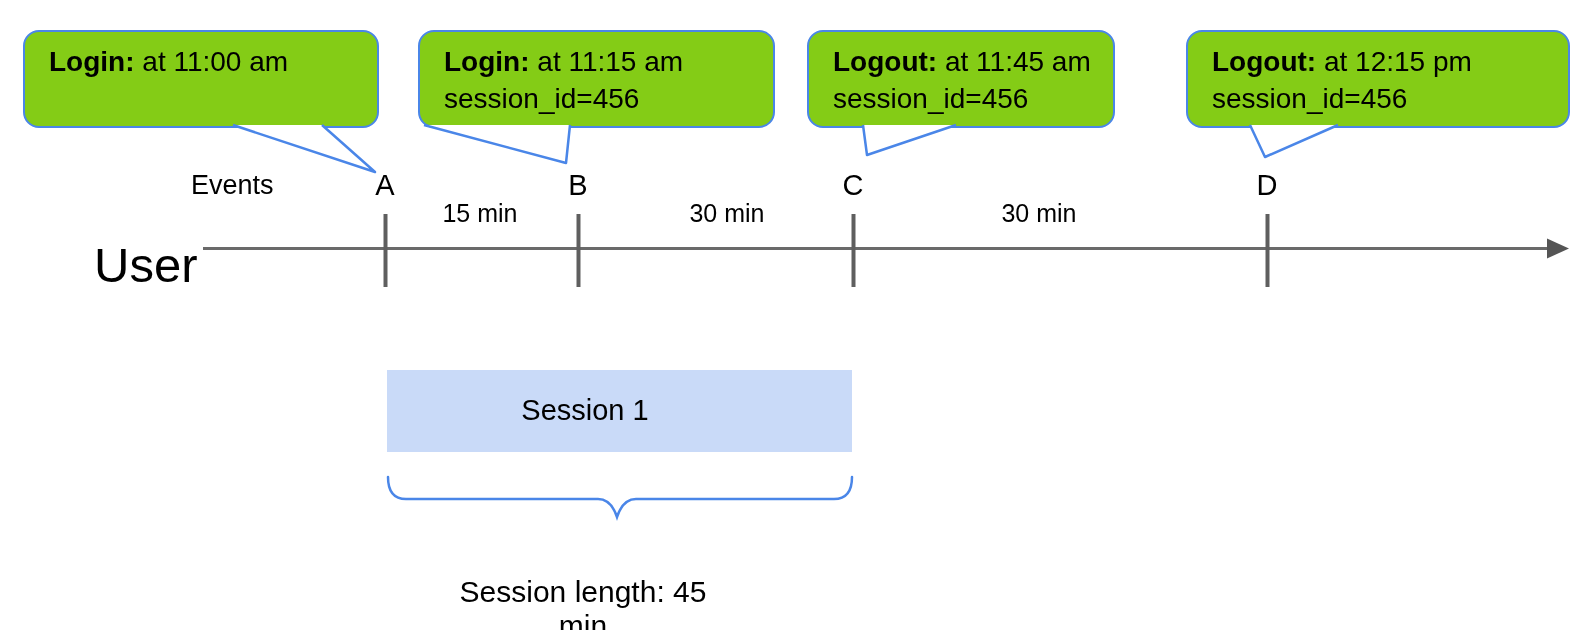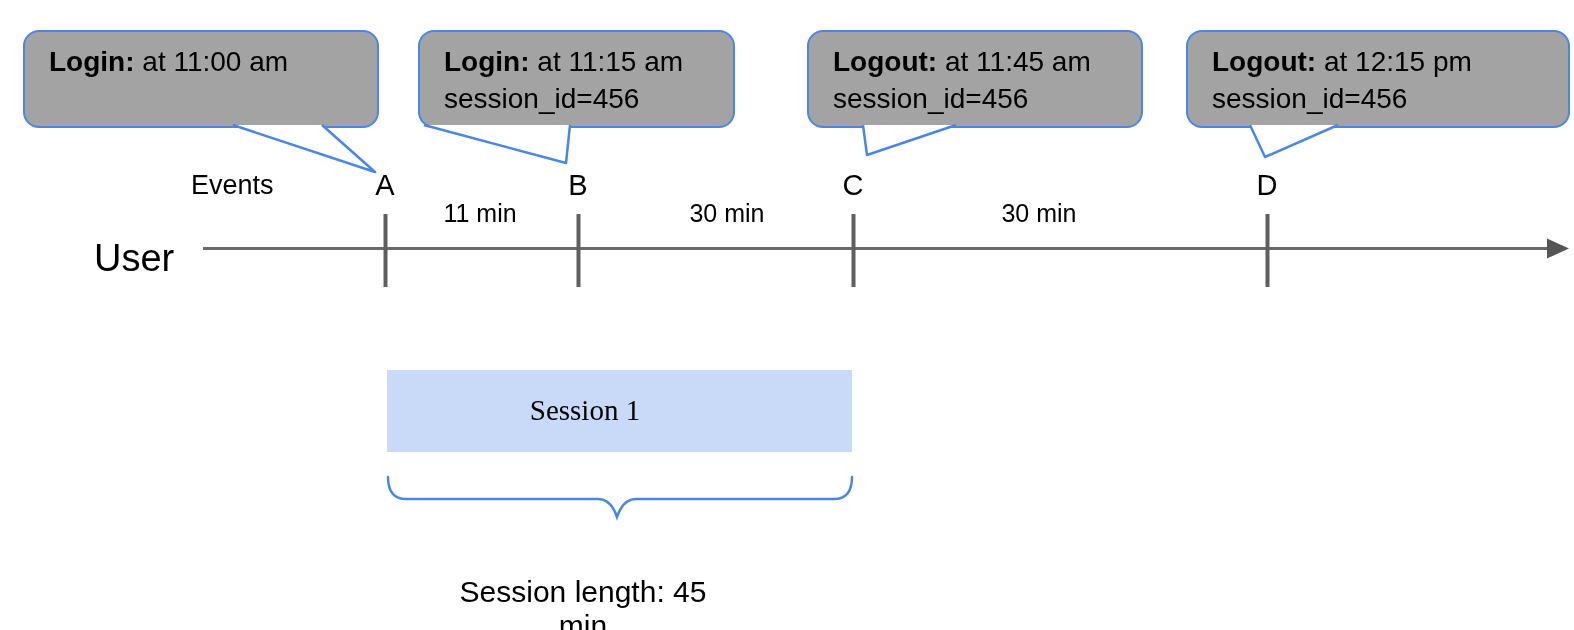--- a/index.html
+++ b/index.html
@@ -3,62 +3,62 @@
 <meta charset="utf-8">
 <style>
   html,body{margin:0;padding:0;background:#ffffff;}
   .canvas{
     position:relative;width:1574px;height:630px;background:#ffffff;overflow:hidden;
     font-family:"Liberation Sans", sans-serif;color:#000000;
   }
   
   .callout{
     position:absolute;top:30px;height:98px;box-sizing:border-box;
-    background:#a3a3a3;border:2.5px solid #4a86e8;border-radius:16px;
+    background:#84cc16;border:2.5px solid #4a86e8;border-radius:16px;
     z-index:1;padding:11px 0 0 24px;
   }
   .callout-line{font-size:28px;line-height:37px;white-space:nowrap;}
   .callout-line .b{font-weight:bold;}
   
   .overlay{position:absolute;left:0;top:0;z-index:2;pointer-events:none;}
   
   .lbl{position:absolute;z-index:3;white-space:nowrap;}
   .events-label{left:191px;top:170px;font-size:27px;}
-  .user-label{left:94px;top:237px;font-size:38px;}
+  .user-label{left:94px;top:237px;font-size:49px;}
   .evt{position:absolute;top:169px;width:60px;margin-left:-30px;text-align:center;font-size:29px;z-index:3;}
   .interval{position:absolute;top:199px;width:120px;margin-left:-60px;text-align:center;font-size:25px;z-index:3;}
   
   .session-box{
     position:absolute;left:387px;top:370px;width:465px;height:82px;
     background:#c9daf8;z-index:1;
   }
   .session-box-label{
     position:absolute;left:455px;top:394px;width:260px;text-align:center;
-    font-size:29px;z-index:3;font-family:Liberation Serif, serif;
+    font-size:29px;z-index:3;
   }
   .session-length-label{
     position:absolute;left:433px;top:575px;width:300px;text-align:center;
     font-size:30px;z-index:3;
   }
 </style>
 </head>
 <body>
 
 <div class="canvas">
 
   <div class="callout" style="left:23px;width:356px">
     <div class="callout-line"><span class="b">Login:</span><span> at 11:00 am</span></div>
   </div>
 
-  <div class="callout" style="left:418px;width:317px">
+  <div class="callout" style="left:418px;width:357px">
     <div class="callout-line"><span class="b">Login:</span><span> at 11:15 am</span></div>
     <div class="callout-line">session_id=456</div>
   </div>
 
-  <div class="callout" style="left:807px;width:336px">
+  <div class="callout" style="left:807px;width:308px">
     <div class="callout-line"><span class="b">Logout:</span><span> at 11:45 am</span></div>
     <div class="callout-line">session_id=456</div>
   </div>
 
   <div class="callout" style="left:1186px;width:384px">
     <div class="callout-line"><span class="b">Logout:</span><span> at 12:15 pm</span></div>
     <div class="callout-line">session_id=456</div>
   </div>
 
   <svg class="overlay" width="1574" height="630" viewBox="0 0 1574 630">
@@ -80,21 +80,21 @@
   </svg>
 
   <div class="lbl events-label">Events</div>
   <div class="lbl user-label">User</div>
 
   <div class="evt" style="left:385px">A</div>
   <div class="evt" style="left:578px">B</div>
   <div class="evt" style="left:853px">C</div>
   <div class="evt" style="left:1267px">D</div>
 
-  <div class="interval" style="left:480px">11 min</div>
+  <div class="interval" style="left:480px">15 min</div>
   <div class="interval" style="left:727px">30 min</div>
   <div class="interval" style="left:1039px">30 min</div>
 
   <div class="session-box"></div>
   <div class="session-box-label">Session 1</div>
   <div class="session-length-label">Session length: 45 min</div>
 
 </div>
 
 </body></html>

